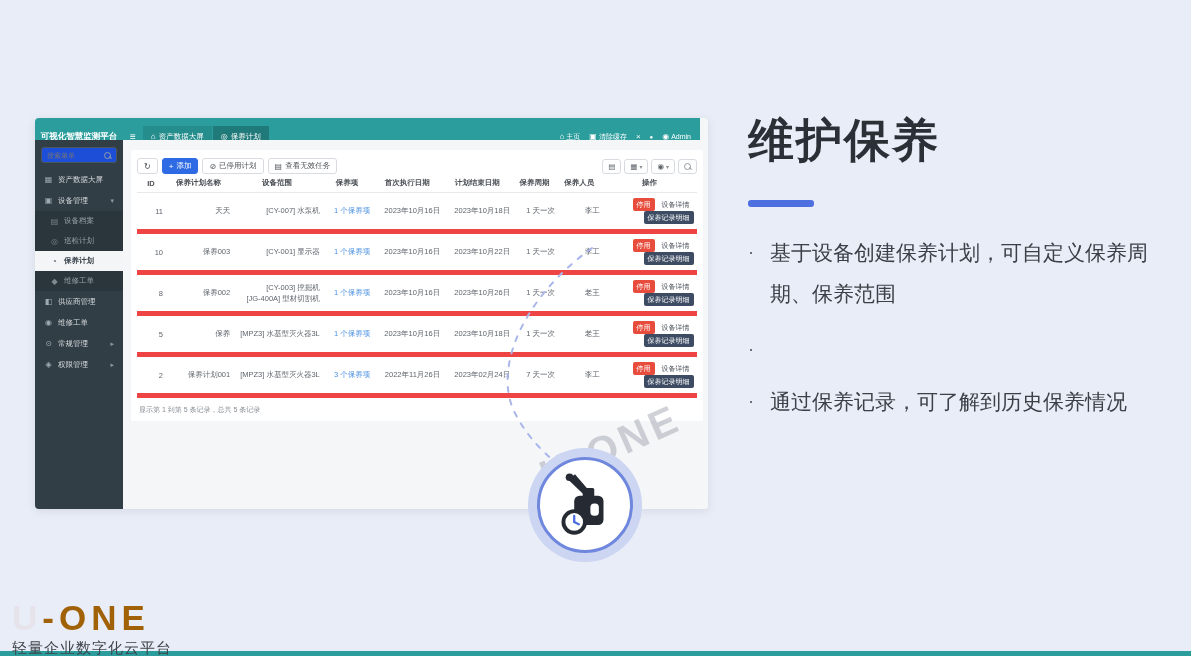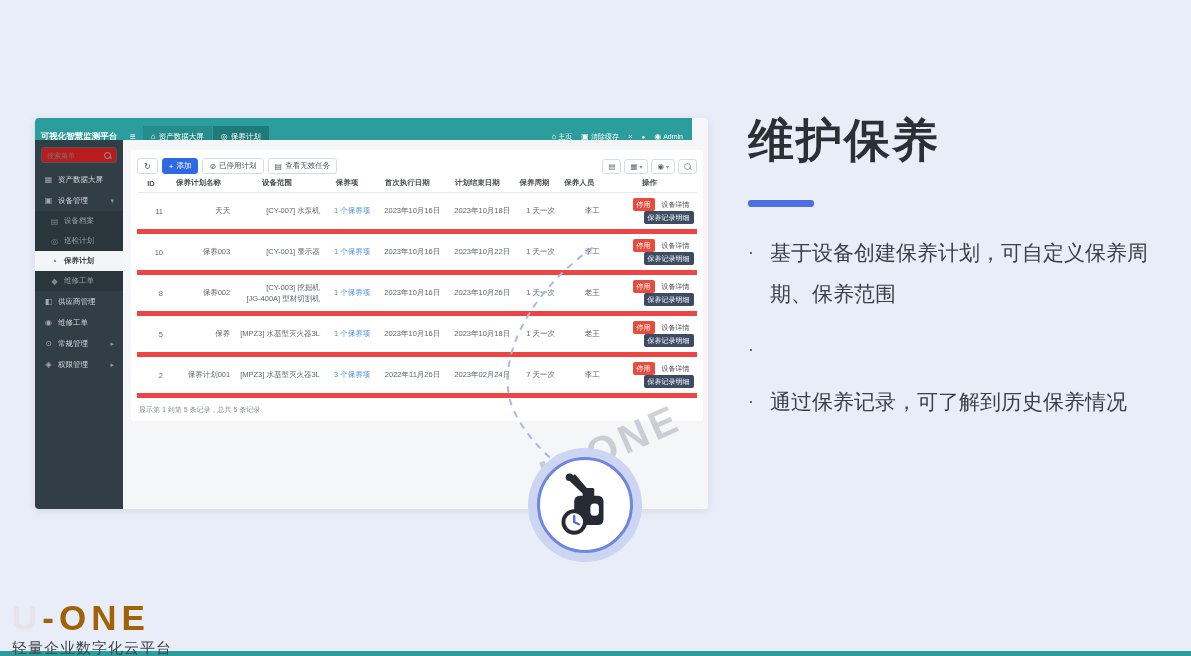--- a/index.html
+++ b/index.html
@@ -2,35 +2,35 @@
 <html><head>
 <meta charset="utf-8">
 <style>
   * { margin:0; padding:0; box-sizing:border-box; }
   html,body { width:1191px; height:656px; overflow:hidden; }
   body { font-family:"Liberation Sans","DejaVu Sans",sans-serif; background:#e9edf7; position:relative; }
 
   
   .app { position:absolute; left:35px; top:118px; width:673px; height:391px;
          border-radius:4px; overflow:hidden; box-shadow:0 2px 10px rgba(60,70,110,.12); background:#f5f6f8; }
-  .app-header { position:absolute; left:0; top:0; right:16px; height:37px; background:#2a9d9c;
+  .app-header { position:absolute; left:0; top:0; right:8px; height:37px; background:#2a9d9c;
                 display:flex; align-items:center; color:#fff; }
   .app-title { width:88px; font-size:8.5px; font-weight:bold; text-align:center; letter-spacing:0; flex:0 0 88px; }
   .hamburger { font-size:10px; padding:0 7px; cursor:pointer; }
   .app-tab { display:flex; align-items:center; gap:3px; font-size:7.5px; height:22px; padding:0 8px;
              background:rgba(0,0,0,.10); margin-right:1px; cursor:pointer; }
   .app-tab.active { background:rgba(0,0,0,.22); }
   .app-tab .t-ic { font-size:8px; }
   .hdr-right { margin-left:auto; display:flex; align-items:center; gap:9px; padding-right:9px; font-size:7px; }
   .hdr-item { display:flex; align-items:center; gap:2px; cursor:pointer; }
   .hdr-ic { font-size:8px; }
 
   
   .sidebar { position:absolute; left:0; top:22px; bottom:0; width:88px; background:#323e46; }
-  .side-search { margin:7px 6px 6px 6px; height:16px; background:#b91c1c; border:1px solid #4b575f;
+  .side-search { margin:7px 6px 6px 6px; height:16px; background:#1d4ed8; border:1px solid #4b575f;
                  border-radius:3px; display:flex; align-items:center; padding:0 5px; }
   .side-search input { flex:1; background:transparent; border:none; outline:none; color:#aeb6bc;
                        font-size:7px; width:50px; font-family:inherit; }
   .mag { position:relative; width:7px; height:7px; flex:0 0 7px; }
   .mag::before { content:""; position:absolute; left:0; top:0; width:5px; height:5px;
                  border:1px solid #939da4; border-radius:50%; }
   .mag::after { content:""; position:absolute; left:5px; top:5px; width:3px; height:1px;
                 background:#939da4; transform:rotate(45deg); }
   .side-item { display:flex; align-items:center; gap:5px; color:#d6dbde; font-size:7.5px;
                height:21px; padding:0 9px; cursor:pointer; }

